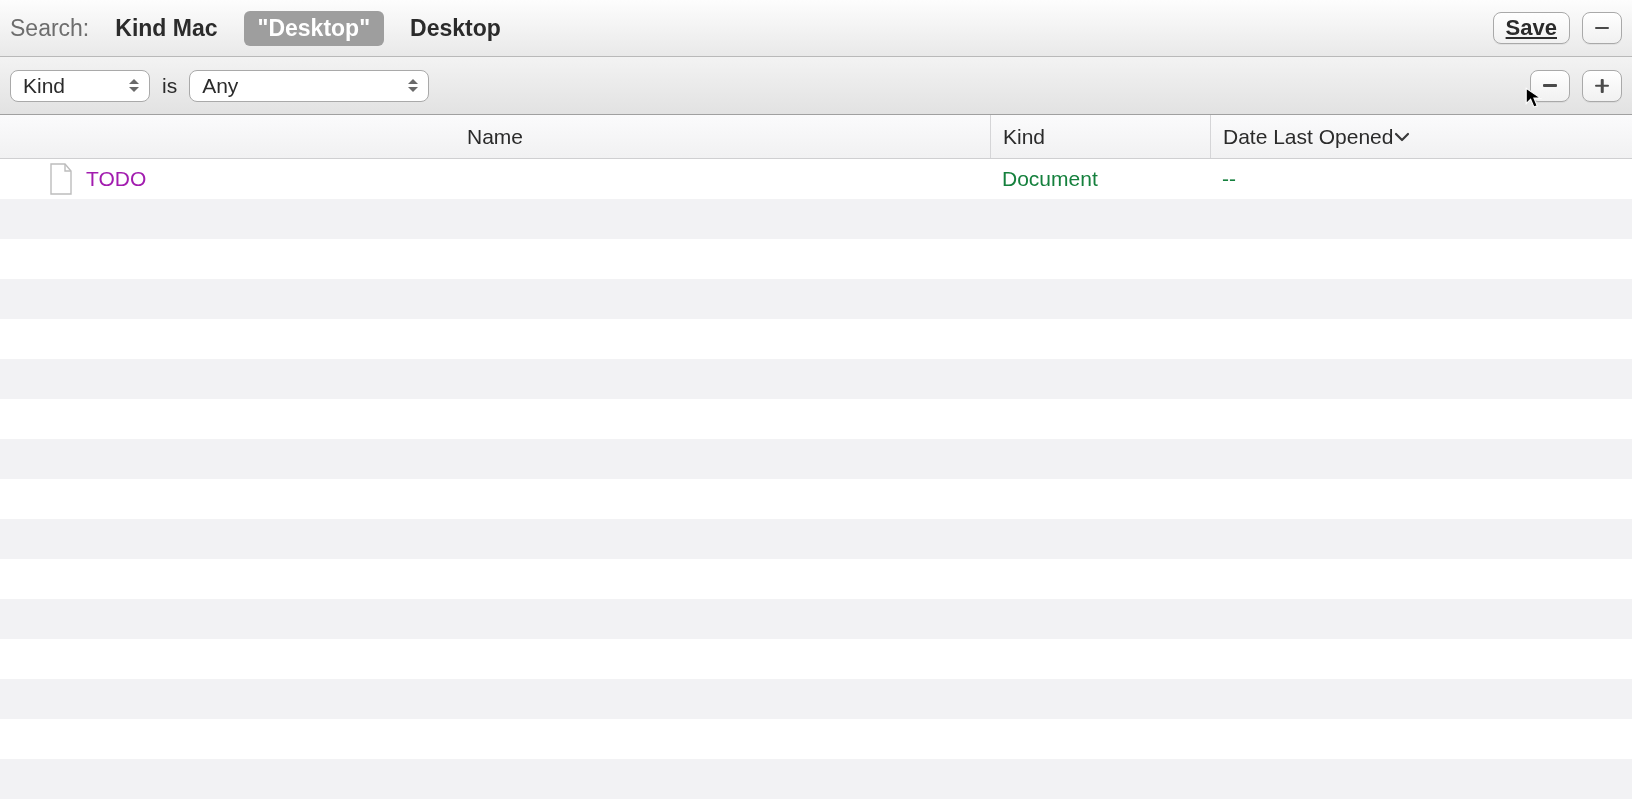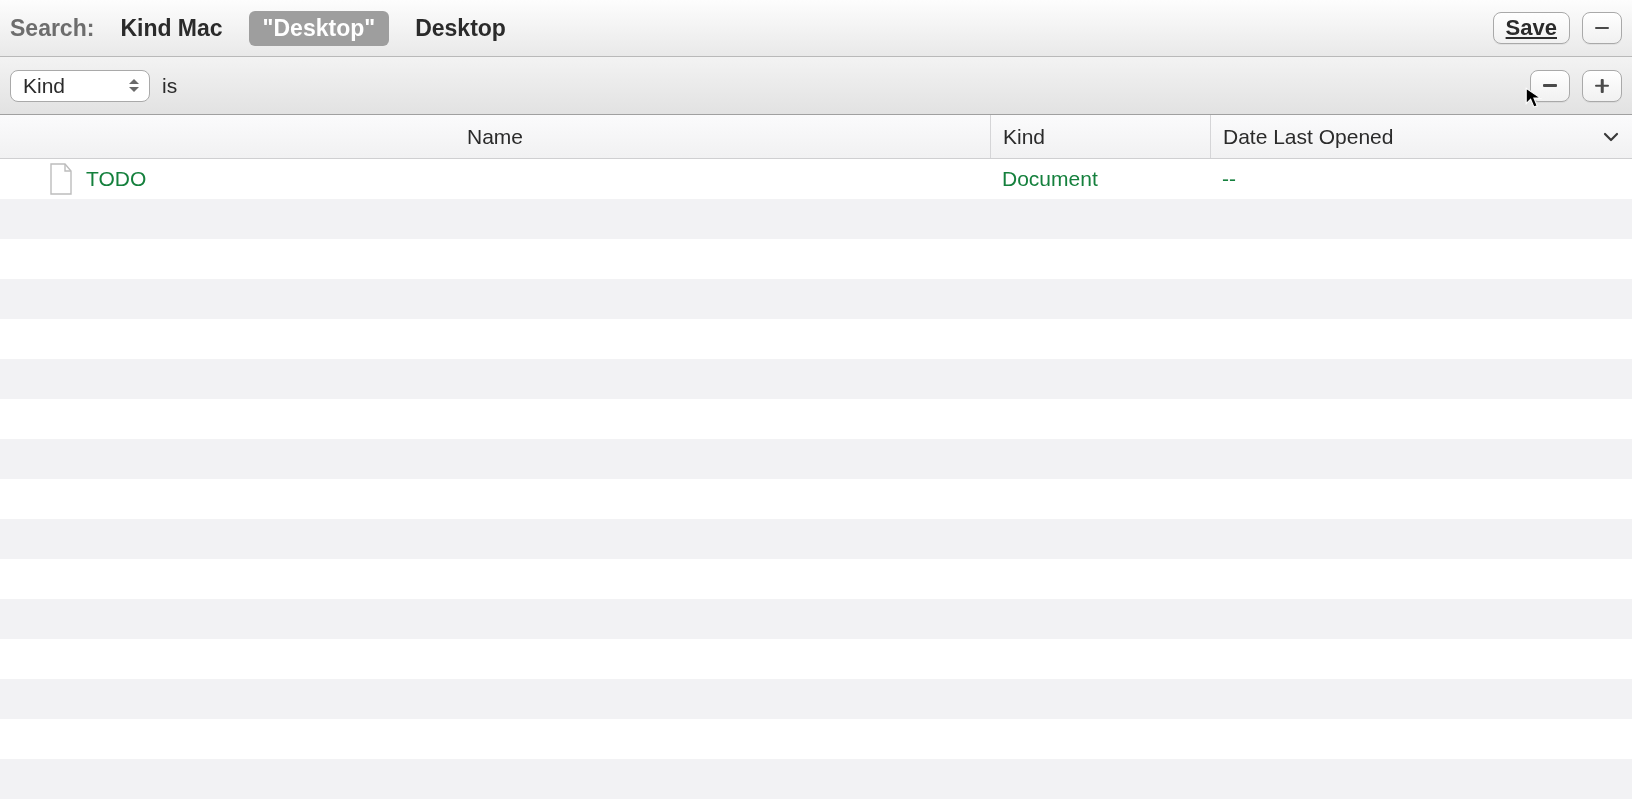--- a/index.html
+++ b/index.html
@@ -7,21 +7,21 @@
 
   
   .scope-bar {
     height: 57px;
     background: linear-gradient(#fdfdfd,#e9e9e9);
     border-bottom: 1px solid #b9b9b9;
     display:flex; align-items:center;
     padding: 0 10px 0 10px;
     gap: 12px;
   }
-  .scope-label { color:#6d6d6d; font-weight:700; font-size:23px; }
+  .scope-label { color:#6d6d6d; font-weight:400; font-size:23px; }
   .scope-tab {
     font-size:23px; font-weight:700; color:#2b2b2b;
     padding:4px 14px; border-radius:6px;
     cursor:default;
   }
   .scope-tab.active { background:#9e9e9e; color:#fff; }
   .scope-spacer { flex:1; }
   .pill-btn {
     height:32px; min-width:40px; padding:0 12px;
     border:1px solid #a9a9a9; border-radius:8px;
@@ -66,31 +66,31 @@
   
   .col-header {
     height:44px; display:flex; align-items:stretch;
     background:linear-gradient(#fbfbfc,#f1f1f2);
     border-bottom:1px solid #cfcfd1;
     font-size:21px; color:#2b2b2b;
   }
   .col { display:flex; align-items:center; padding:0 12px; }
   .col.name { width:990px;justify-content:center; }
   .col.kind { width:220px; border-left:1px solid #d5d5d7; }
-  .col.date { flex:1; border-left:1px solid #d5d5d7; justify-content:space-between; padding-right:12px; }
+  .col.date { flex:1; border-left:1px solid #d5d5d7; padding-right:12px; }
   .chev { width:18px; height:18px; }
   .chev svg { width:18px; height:18px; display:block; }
 
   
   .results { }
   .row { height:40px; display:flex; align-items:stretch; }
   .row:nth-child(even) { background:#f2f2f4; }
   .row:nth-child(odd)  { background:#ffffff; }
   .cell { display:flex; align-items:center; padding:0 12px; font-size:21px; color:#15803d; }
-  .cell.name { width:990px; padding-left:48px; gap:12px; color:#15803d; }
+  .cell.name { width:990px; padding-left:48px; gap:12px; color:#a21caf; }
   .cell.kind { width:220px; }
   .cell.date { flex:1; }
 
   .doc-icon { width:26px; height:32px; flex:none; }
   .doc-icon svg { width:26px; height:32px; display:block; }
 
   
   .cursor { position:absolute; left:1524px; top:86px; width:22px; height:22px; pointer-events:none; }
   .cursor svg { width:22px; height:22px; display:block; }
 </style>
@@ -113,20 +113,27 @@
 
 <div class="criteria-bar">
   <div class="popup kind">
     <span>Kind</span>
     <span class="stepper-icon">
         <span class="up"></span>
         <span class="down"></span>
       </span>
   </div>
   <span class="op-label">is</span>
+  <div class="popup any">
+    <span>Any</span>
+    <span class="stepper-icon">
+        <span class="up"></span>
+        <span class="down"></span>
+      </span>
+  </div>
   <span class="criteria-spacer"></span>
   <button class="pill-btn icon-only">
     <span class="minus-glyph"></span>
   </button>
   <button class="pill-btn icon-only">
     <span class="plus-glyph"></span>
   </button>
 </div>
 
 <div class="col-header">

